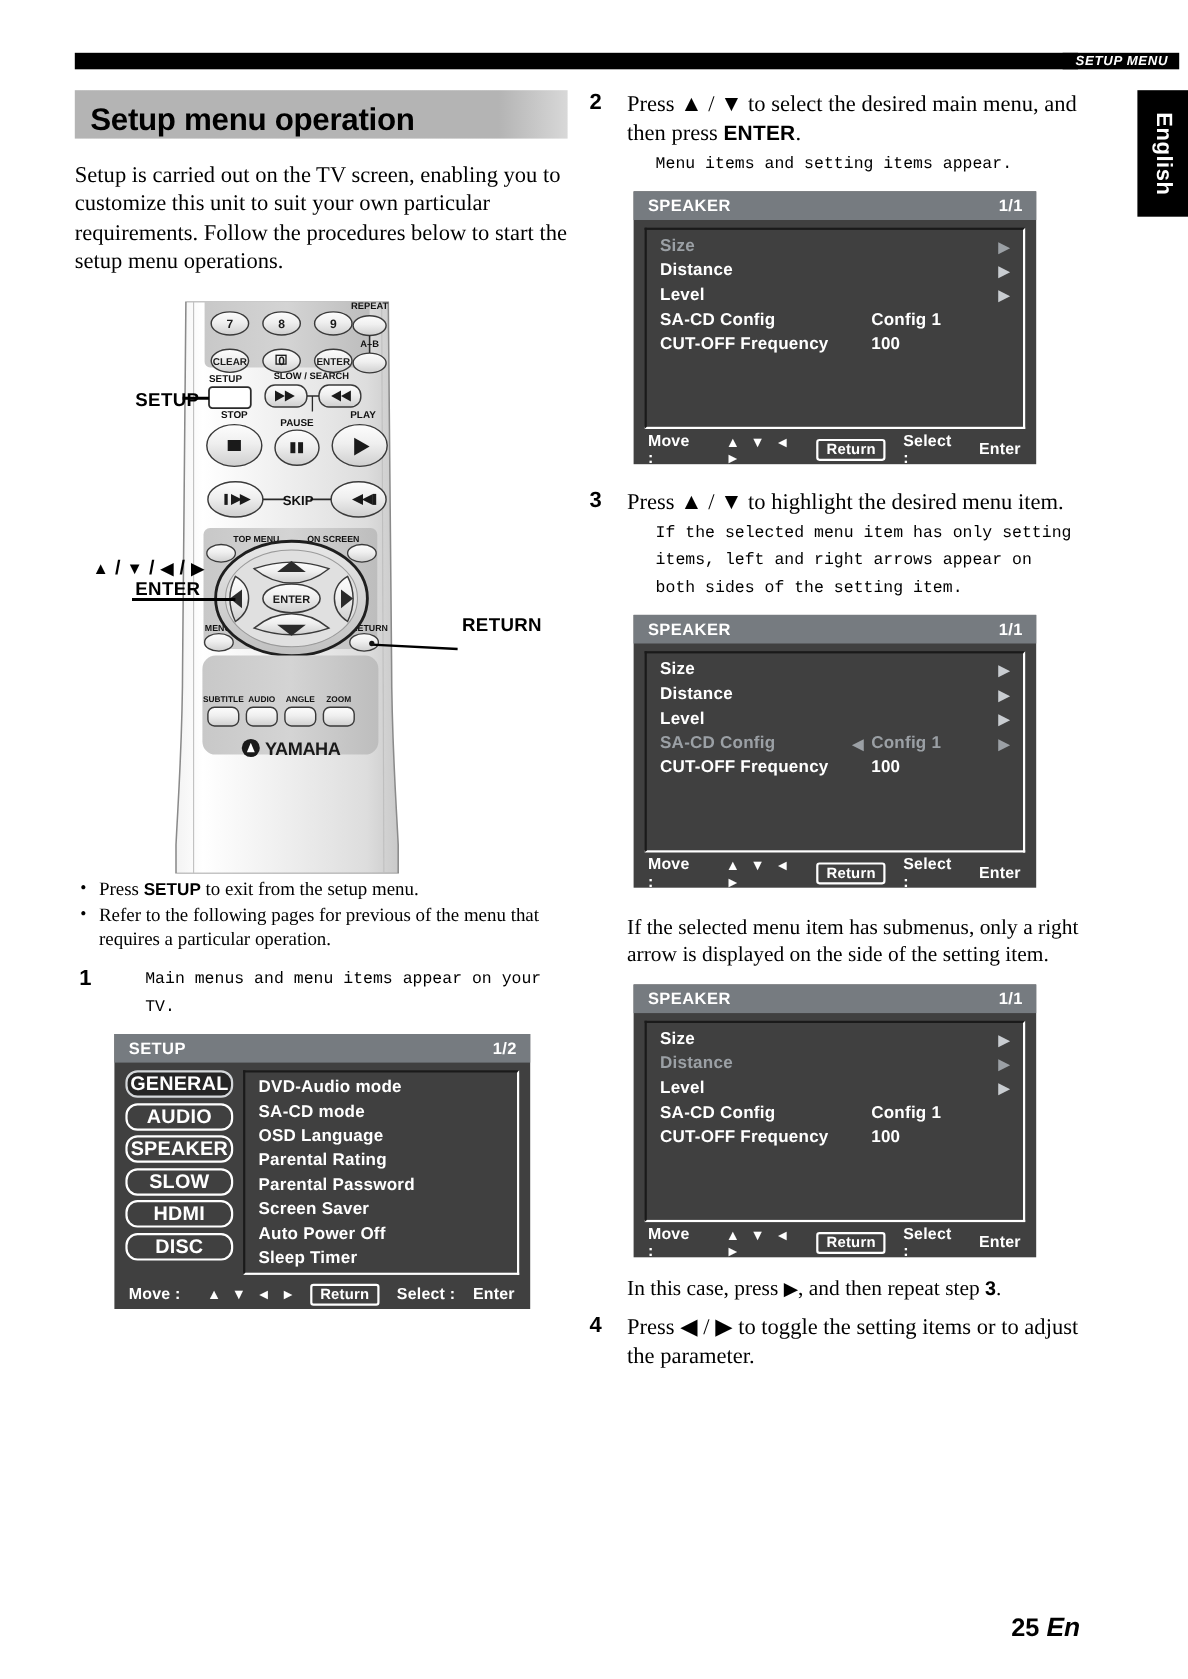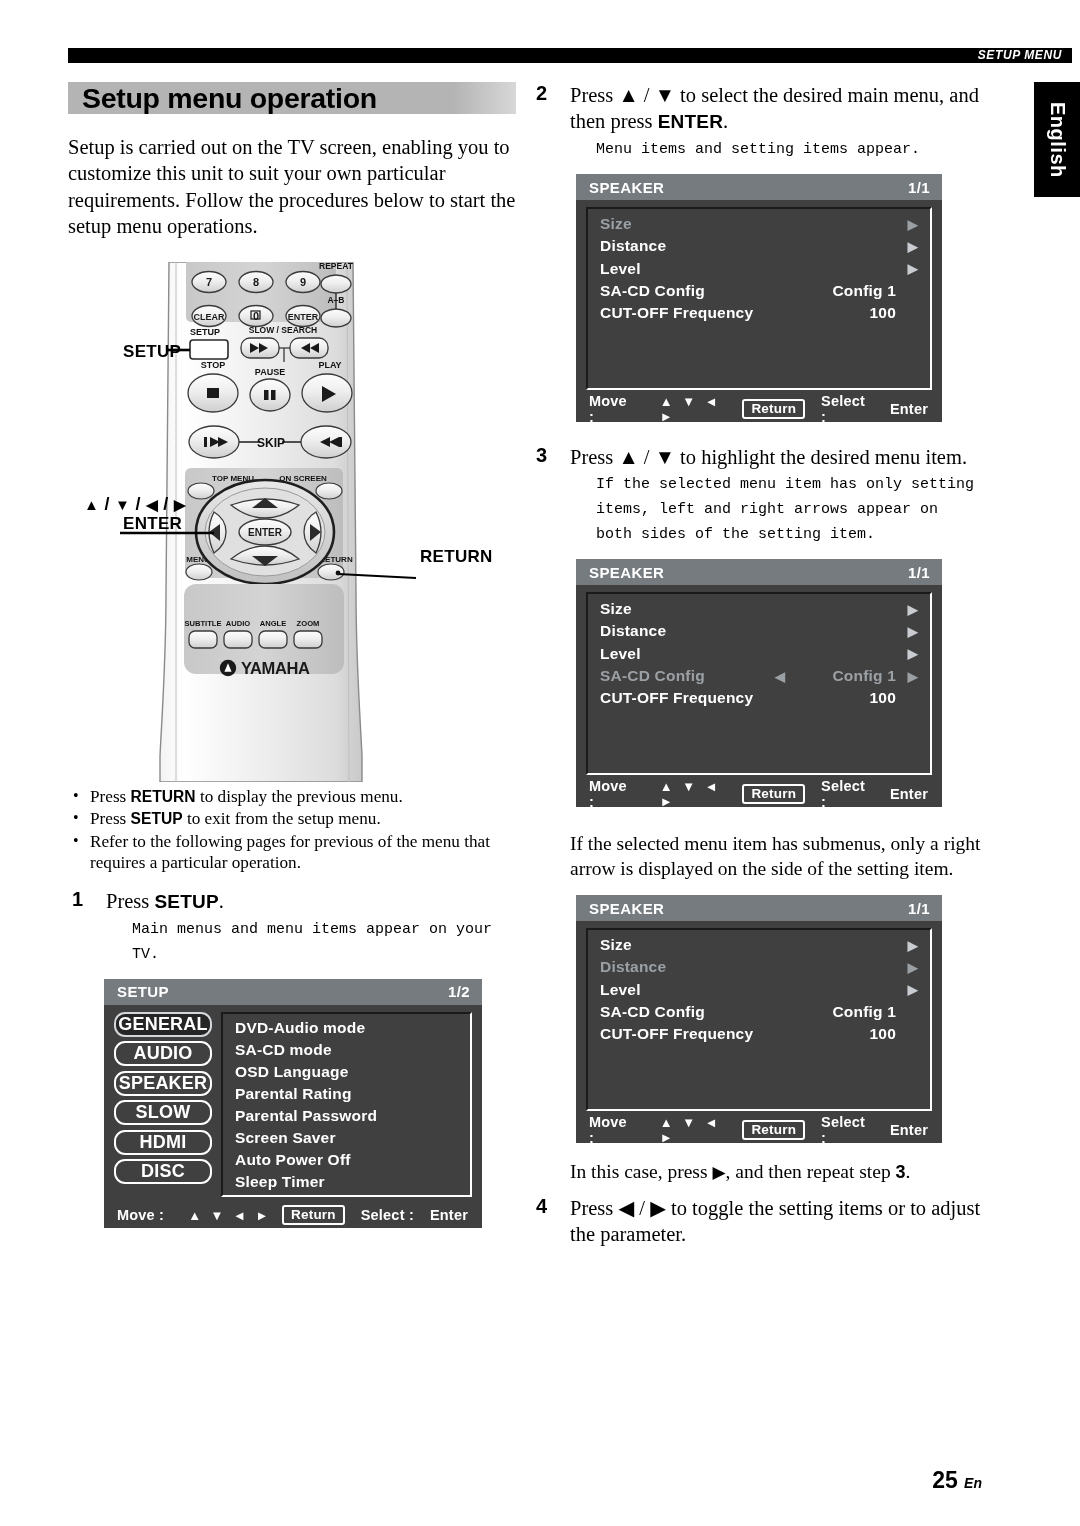--- a/index.html
+++ b/index.html
@@ -37,21 +37,21 @@
   .lang-tab span{
     writing-mode:vertical-rl;
     letter-spacing:.5px;
   }
 
   
   .left-col{position:absolute;left:68px;top:82px;width:448px;}
 
   .title-band{
     background:linear-gradient(to right,#b4b4b4 0%,#b4b4b4 86%,#d8d8d8 100%);
-    height:32px;display:flex;align-items:flex-start;
+    height:44px;display:flex;align-items:flex-end;
     padding-left:14px;
     margin-bottom:20px;
   }
   .title-band h1{
     margin:0;
     font-family:"Liberation Sans", sans-serif;
     font-weight:bold;font-size:28.5px;letter-spacing:-.3px;
     color:#000;
   }
   .body-p{
@@ -118,21 +118,21 @@
   }
   .osd-row{
     display:flex;align-items:center;
     font-weight:bold;font-size:15.5px;
     letter-spacing:.2px;
     height:22.3px;
     padding:0 12px 0 12px;
   }
   .osd-row .lbl{flex:0 0 auto;}
   .osd-row .spacer{flex:1 1 auto;}
-  .osd-row .val{width:104px;text-align:right;}
+  .osd-row .val{width:104px;text-align:left;}
   .osd-row .la{width:24px;text-align:center;font-size:13px;}
   .osd-row .ra{width:22px;text-align:right;font-size:13px;}
   .osd-row.dim{color:#9ba0a5;}
   .osd-row.dim .ra, .osd-row.dim .la{color:#9ba0a5;}
   .arrow-r{color:#c9cdd1;}
   .osd-foot{
     display:flex;align-items:center;
     font-weight:bold;font-size:14.5px;
     height:26px;padding:0 14px 0 13px;
     letter-spacing:.2px;
@@ -163,21 +163,21 @@
     padding:3px 0 2px 12px;
   }
   .setup-list .osd-row{padding-left:0;height:22.1px;}
 
   
   .pagenum{
     position:absolute;right:98px;bottom:32px;
     font-family:"Liberation Sans", sans-serif;
     font-weight:bold;font-size:23px;
   }
-  .pagenum i{font-size:14px;font-weight:bold;font-style:italic;}
+  .pagenum i{font-size:24px;font-weight:bold;font-style:italic;}
 
   
   .right-col{position:absolute;left:532px;top:82px;width:450px;}
 </style>
 </head>
 <body>
 
 <div class="page">
 
   <div class="hdr-rule"></div>
@@ -371,28 +371,26 @@
 
       <div class="callout setup">SETUP</div>
       <div class="callout nav1">
         <span style="font-size:15px;">▲</span> / <span style="font-size:15px;">▼</span> / <span style="font-size:15px;">◀</span> / <span style="font-size:15px;">▶</span>
       </div>
       <div class="callout nav2">ENTER</div>
       <div class="callout ret">RETURN</div>
     </div>
 
     <div class="bullets">
-      <div class="bullet">Press <b>RETURN</b> to display the previous menu.</div>
       <div class="bullet">Press <b>SETUP</b> to exit from the setup menu.</div>
       <div class="bullet">Refer to the following pages for previous of the menu that requires a particular operation.</div>
     </div>
 
     <div class="step">
       <div class="num">1</div>
-      <p class="lead">Press <b>SETUP</b>.</p>
       <p class="sub">Main menus and menu items appear on your TV.</p>
     </div>
 
     <div class="osd setup-screen" style="margin:12px 0 0 36px;">
       <div class="osd-title">
         <span>SETUP</span>
         <span>1/2</span>
       </div>
       <div class="setup-grid">
         <div class="setup-tabs">

